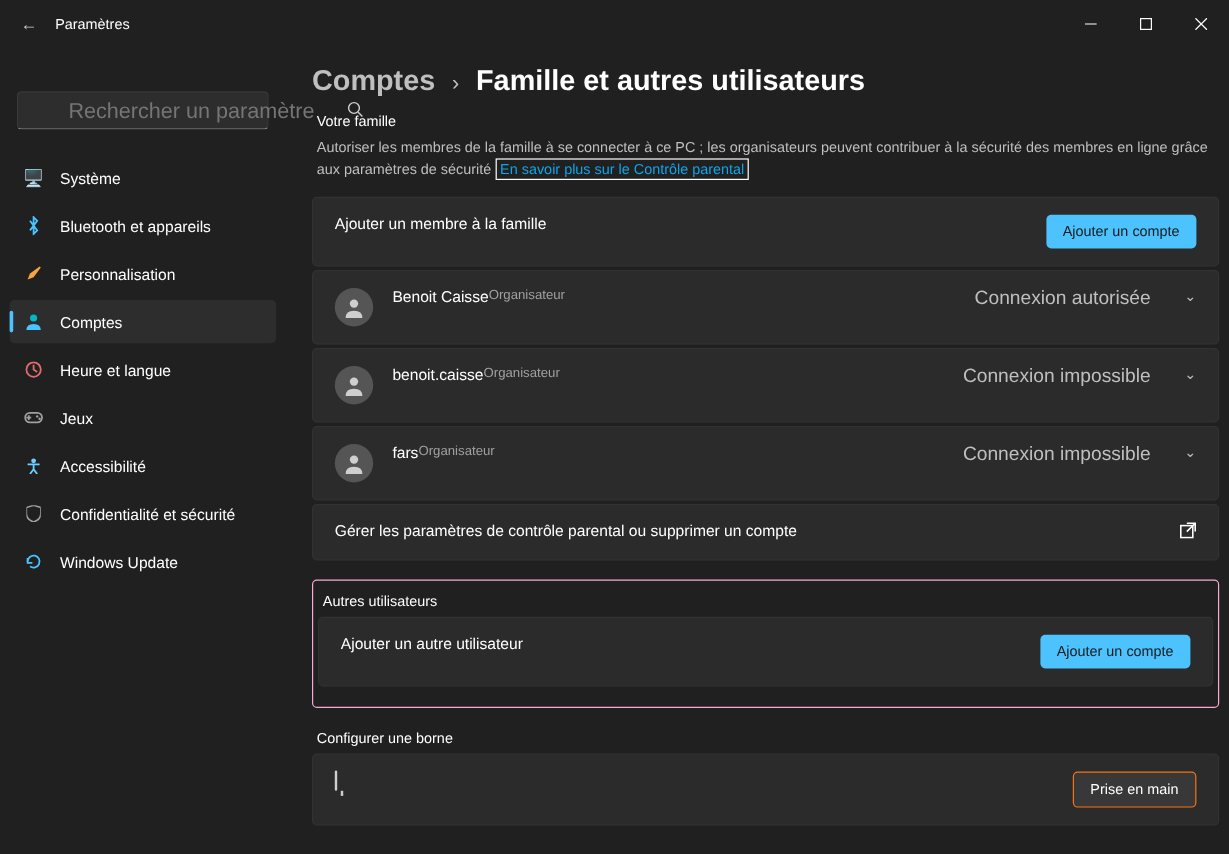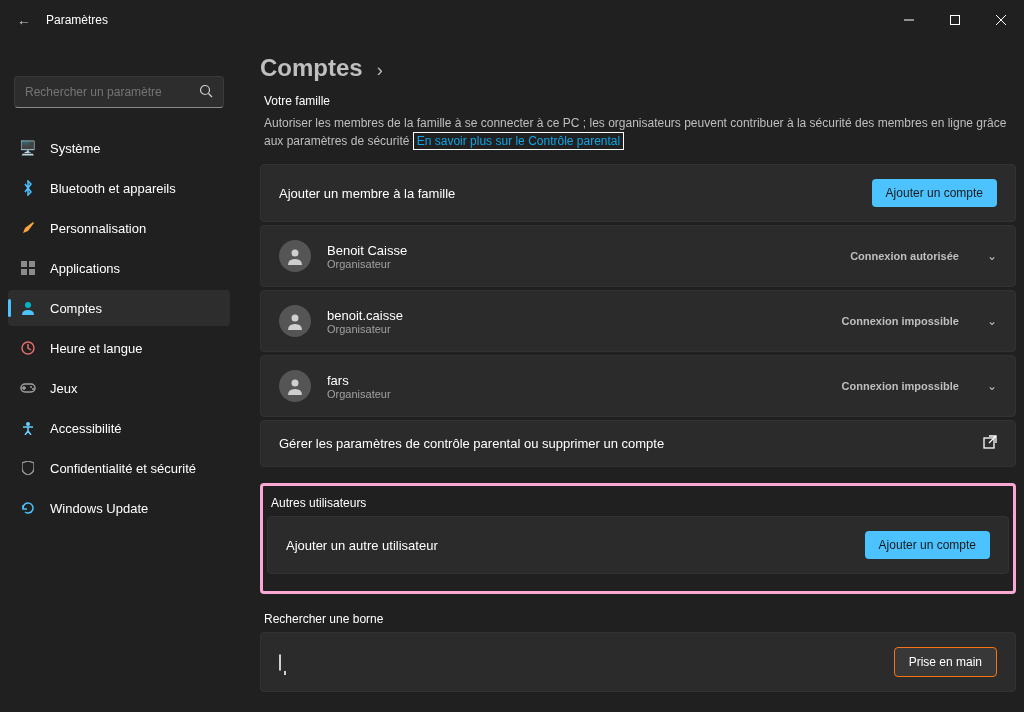--- a/index.html
+++ b/index.html
@@ -5,47 +5,47 @@
   * { box-sizing: border-box; margin: 0; padding: 0; font-family: "Segoe UI", sans-serif; }
   body { background: #202020; color: #ffffff; width: 1024px; height: 712px; overflow: hidden; font-size: 13px; }
   .titlebar { display: flex; align-items: center; height: 40px; padding: 0 0 0 12px; }
   .titlebar .back { width: 24px; text-align: center; color: #cccccc; font-size: 14px; cursor: pointer; }
   .titlebar .apptitle { font-size: 12px; color: #ffffff; margin-left: 10px; }
   .winbtns { margin-left: auto; display: flex; }
   .winbtns div { width: 46px; height: 40px; display: flex; align-items: center; justify-content: center; color: #ffffff; font-size: 11px; }
   .layout { display: flex; height: calc(100% - 40px); }
   .sidebar { width: 238px; padding: 8px 8px 0 8px; display: flex; flex-direction: column; gap: 4px; }
   .searchbox { background: #2d2d2d; border: 1px solid #3a3a3a; border-bottom: 1px solid #8a8a8a; border-radius: 4px; height: 32px; display: flex; align-items: center; padding: 0 10px; margin: 28px 6px 18px 6px; }
-  .searchbox input { flex: 1; background: transparent; border: none; outline: none; color: #7dd3fc; font-size: 12px; }
+  .searchbox input { flex: 1; background: transparent; border: none; outline: none; color: #7dd3fc; font-size: 18px; margin-left: 32px; }
   .searchbox .icon { color: #cfcfcf; font-size: 13px; }
   .navitem { display: flex; align-items: center; height: 36px; padding: 0 12px; border-radius: 4px; gap: 14px; cursor: pointer; color: #ffffff; font-size: 13px; }
   .navitem.active { background: #2d2d2d; position: relative; }
   .navitem.active::before { content: ""; position: absolute; left: 0; top: 9px; bottom: 9px; width: 3px; background: #4cc2ff; border-radius: 2px; }
   .navicon { width: 16px; height: 16px; display: flex; align-items: center; justify-content: center; font-size: 14px; }
   .main { flex: 1; padding: 14px 8px 0 22px; overflow-y: auto; }
   .breadcrumb { display: flex; align-items: baseline; gap: 14px; margin-bottom: 12px; }
   .breadcrumb .parent { font-size: 24px; font-weight: 600; color: #bfbfbf; }
   .breadcrumb .sep { font-size: 18px; color: #bfbfbf; }
   .breadcrumb .current { font-size: 24px; font-weight: 600; color: #ffffff; }
   .sectiontitle { font-size: 12px; font-weight: 400; margin: 6px 0 6px 4px; }
   .desc { font-size: 12px; color: #bfbfbf; margin: 0 0 14px 4px; line-height: 1.5; }
   .desc a { color: #0ea5e9; text-decoration: none; border: 1px solid #ffffff; padding: 1px 3px; }
-  .card { background: #2b2b2b; border: 1px solid #323232; border-radius: 4px; padding: 14px 18px; display: flex; align-items: center; gap: 16px; margin-bottom: 3px; }
+  .card { background: #2b2b2b; border: 1px solid #323232; border-radius: 4px; padding: 14px 18px; display: flex; align-items: flex-start; gap: 16px; margin-bottom: 3px; }
   .card.tall { min-height: 58px; }
   .btn { background: #4cc2ff; color: #1a1a1a; border: none; border-radius: 4px; padding: 7px 14px; font-size: 12px; cursor: pointer; }
   .btn.gray { background: #383838; color: #ffffff; border: 1px solid #f97316; }
   .spacer { flex: 1; }
   .avatar { width: 32px; height: 32px; border-radius: 50%; background: #555555; display: flex; align-items: center; justify-content: center; color: #cccccc; }
-  .usercol { display: flex; flex-direction: column; }
+  .usercol { display: flex; flex-direction: row; }
   .uname { font-size: 13px; color: #ffffff; }
   .urole { font-size: 11px; color: #a0a0a0; }
-  .status { font-size: 11px; color: #bfbfbf; font-weight: bold; }
+  .status { font-size: 16px; color: #bfbfbf; }
   .chev { color: #bfbfbf; font-size: 12px; margin-left: 12px; }
   .extlink { color: #ffffff; font-size: 14px; }
-  .highlight { border: 3px solid #f9a8d4; border-radius: 4px; padding: 10px 4px 14px 4px; margin-top: 16px; }
+  .highlight { border: 1px solid #f9a8d4; border-radius: 4px; padding: 10px 4px 14px 4px; margin-top: 16px; }
   .highlight .sectiontitle { margin-top: 0; }
   .sectiongap { margin-top: 18px; }
   .kiosk-icon { width: 20px; height: 20px; border: 1.5px solid #cfcfcf; border-radius: 3px; position: relative; }
   .kiosk-icon::after { content: ""; position: absolute; left: 4px; right: 4px; bottom: -5px; height: 3px; border-left: 1.5px solid #cfcfcf; border-right: 1.5px solid #cfcfcf; border-bottom: 1.5px solid #cfcfcf; }
   
   .c-blue { color: #4cc2ff; }
   .c-teal { color: #00b7c3; }
   .c-orange { color: #f7a440; }
   .c-red { color: #e06c6c; }
   .c-cyan { color: #6bd0ff; }
@@ -101,31 +101,20 @@
       <span>Bluetooth et appareils</span>
     </div>
     <div class="navitem">
       <span class="navicon c-orange">
         <svg width="14" height="14" viewBox="0 0 14 14">
             <path d="M2 12 L4 7 L12 1 L13 2 L7 10 L2 12 Z" fill="#f7a440"></path>
           </svg>
       </span>
       <span>Personnalisation</span>
     </div>
-    <div class="navitem">
-      <span class="navicon">
-        <svg width="14" height="14" viewBox="0 0 14 14">
-            <rect x="0" y="0" width="6" height="6" fill="#8a8a8a"></rect>
-            <rect x="8" y="0" width="6" height="6" fill="#8a8a8a"></rect>
-            <rect x="0" y="8" width="6" height="6" fill="#8a8a8a"></rect>
-            <rect x="8" y="8" width="6" height="6" fill="#8a8a8a"></rect>
-          </svg>
-      </span>
-      <span>Applications</span>
-    </div>
     <div class="navitem active">
       <span class="navicon c-teal">
         <svg width="14" height="14" viewBox="0 0 14 14">
             <circle cx="7" cy="4" r="3" fill="#00b7c3"></circle>
             <path d="M1 14 Q1 9 7 9 Q13 9 13 14 Z" fill="#4cc2ff"></path>
           </svg>
       </span>
       <span>Comptes</span>
     </div>
     <div class="navitem">
@@ -173,20 +162,21 @@
           </svg>
       </span>
       <span>Windows Update</span>
     </div>
   </div>
 
   <div class="main">
     <div class="breadcrumb">
       <span class="parent">Comptes</span>
       <span class="sep">›</span>
+      <span class="current">Famille et autres utilisateurs</span>
     </div>
 
     <div class="sectiontitle">Votre famille</div>
     <div class="desc">
       <span>Autoriser les membres de la famille à se connecter à ce PC ; les organisateurs peuvent contribuer à la sécurité des membres en ligne grâce aux paramètres de sécurité </span><a href="#">En savoir plus sur le Contrôle parental</a>
     </div>
 
     <div class="card tall">
       <span>Ajouter un membre à la famille</span>
       <div class="spacer"></div>
@@ -254,21 +244,21 @@
 
     <div class="highlight">
       <div class="sectiontitle">Autres utilisateurs</div>
       <div class="card">
         <span>Ajouter un autre utilisateur</span>
         <div class="spacer"></div>
         <button class="btn">Ajouter un compte</button>
       </div>
     </div>
 
-    <div class="sectiontitle sectiongap">Rechercher une borne</div>
+    <div class="sectiontitle sectiongap">Configurer une borne</div>
     <div class="card tall">
       <span><span class="kiosk-icon"></span></span>
       <div class="spacer"></div>
       <button class="btn gray">Prise en main</button>
     </div>
 
   </div>
 </div>
 
 </body></html>

